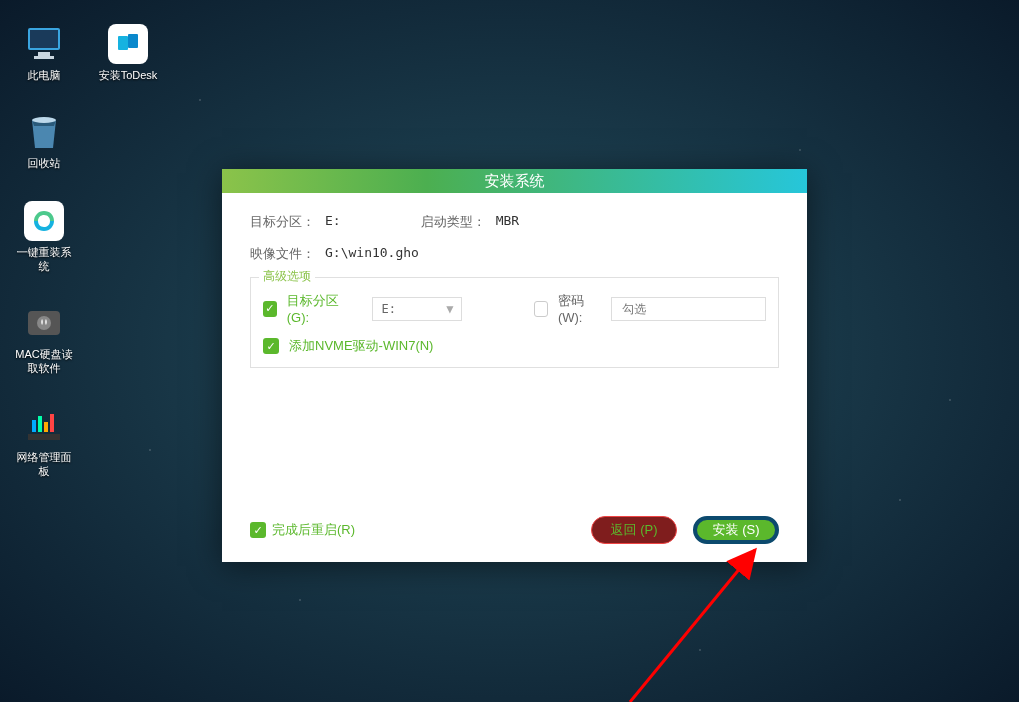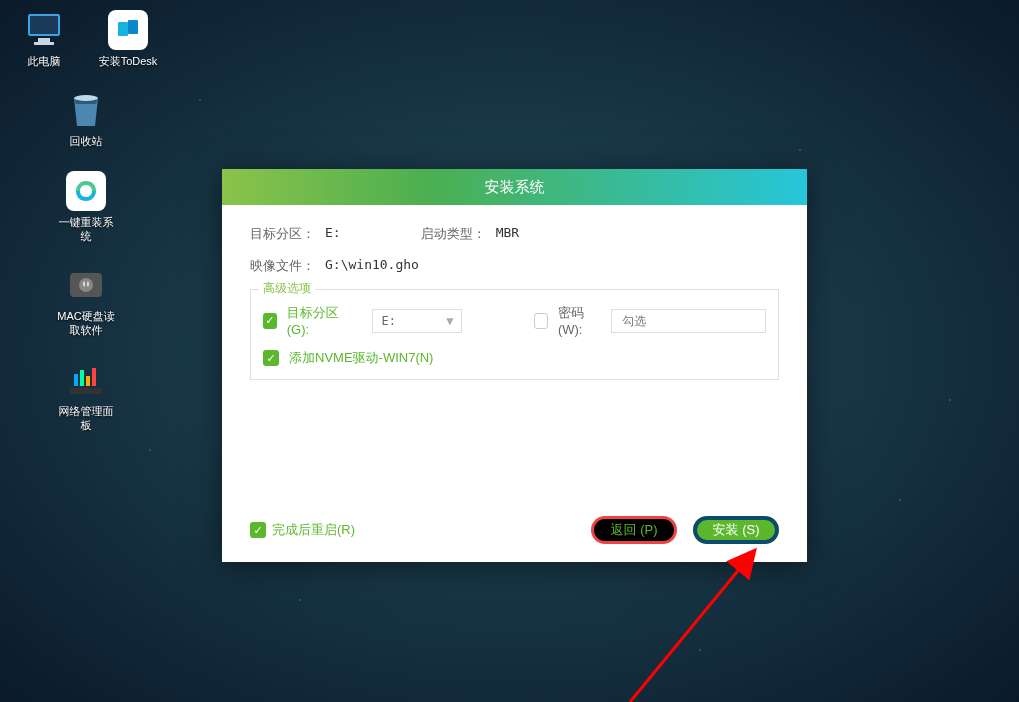--- a/index.html
+++ b/index.html
@@ -25,25 +25,24 @@
         radial-gradient(1px 1px at 700px 650px, #fff, transparent),
         radial-gradient(1px 1px at 950px 400px, #fff, transparent),
         radial-gradient(1px 1px at 150px 450px, #fff, transparent);
       opacity: 0.5;
     }
 
     
     .desktop-icons {
       position: absolute;
       left: 14px;
-      top: 10px;
+      top: 24px;
       display: flex;
       flex-direction: column;
-      gap: 22px;
-      align-items: center;
+      gap: 30px;
     }
     .icon-row { display: flex; gap: 24px; }
     .desktop-icon {
       width: 60px;
       display: flex;
       flex-direction: column;
       align-items: center;
       cursor: pointer;
       text-align: center;
     }
@@ -72,21 +71,21 @@
       left: 222px;
       top: 169px;
       width: 585px;
       height: 393px;
       background: #fff;
       box-shadow: 0 4px 30px rgba(0,0,0,0.5);
       display: flex;
       flex-direction: column;
     }
     .dialog-header {
-      height: 36px;
+      height: 24px;
       background: linear-gradient(90deg, #8bc34a 0%, #4caf50 35%, #26c6da 100%);
       color: #fff;
       font-size: 15px;
       display: flex;
       align-items: center;
       justify-content: center;
     }
     .dialog-body {
       padding: 20px 28px 14px 28px;
       flex: 1;
@@ -167,23 +166,23 @@
       min-width: 86px;
       height: 28px;
       border-radius: 14px;
       font-size: 13px;
       display: inline-flex;
       align-items: center;
       justify-content: center;
       cursor: pointer;
     }
     .btn-outline {
-      border: 3px solid #ef4444;
+      border: 1px solid #ef4444;
       color: #5bb82c;
-      background: #000000;
+      background: #7f1d1d;
     }
     .btn-solid {
       border: 4px solid #0c4a6e;
       background: #5bb82c;
       color: #fff;
     }
 
     
     .arrow-anno {
       position: absolute;

